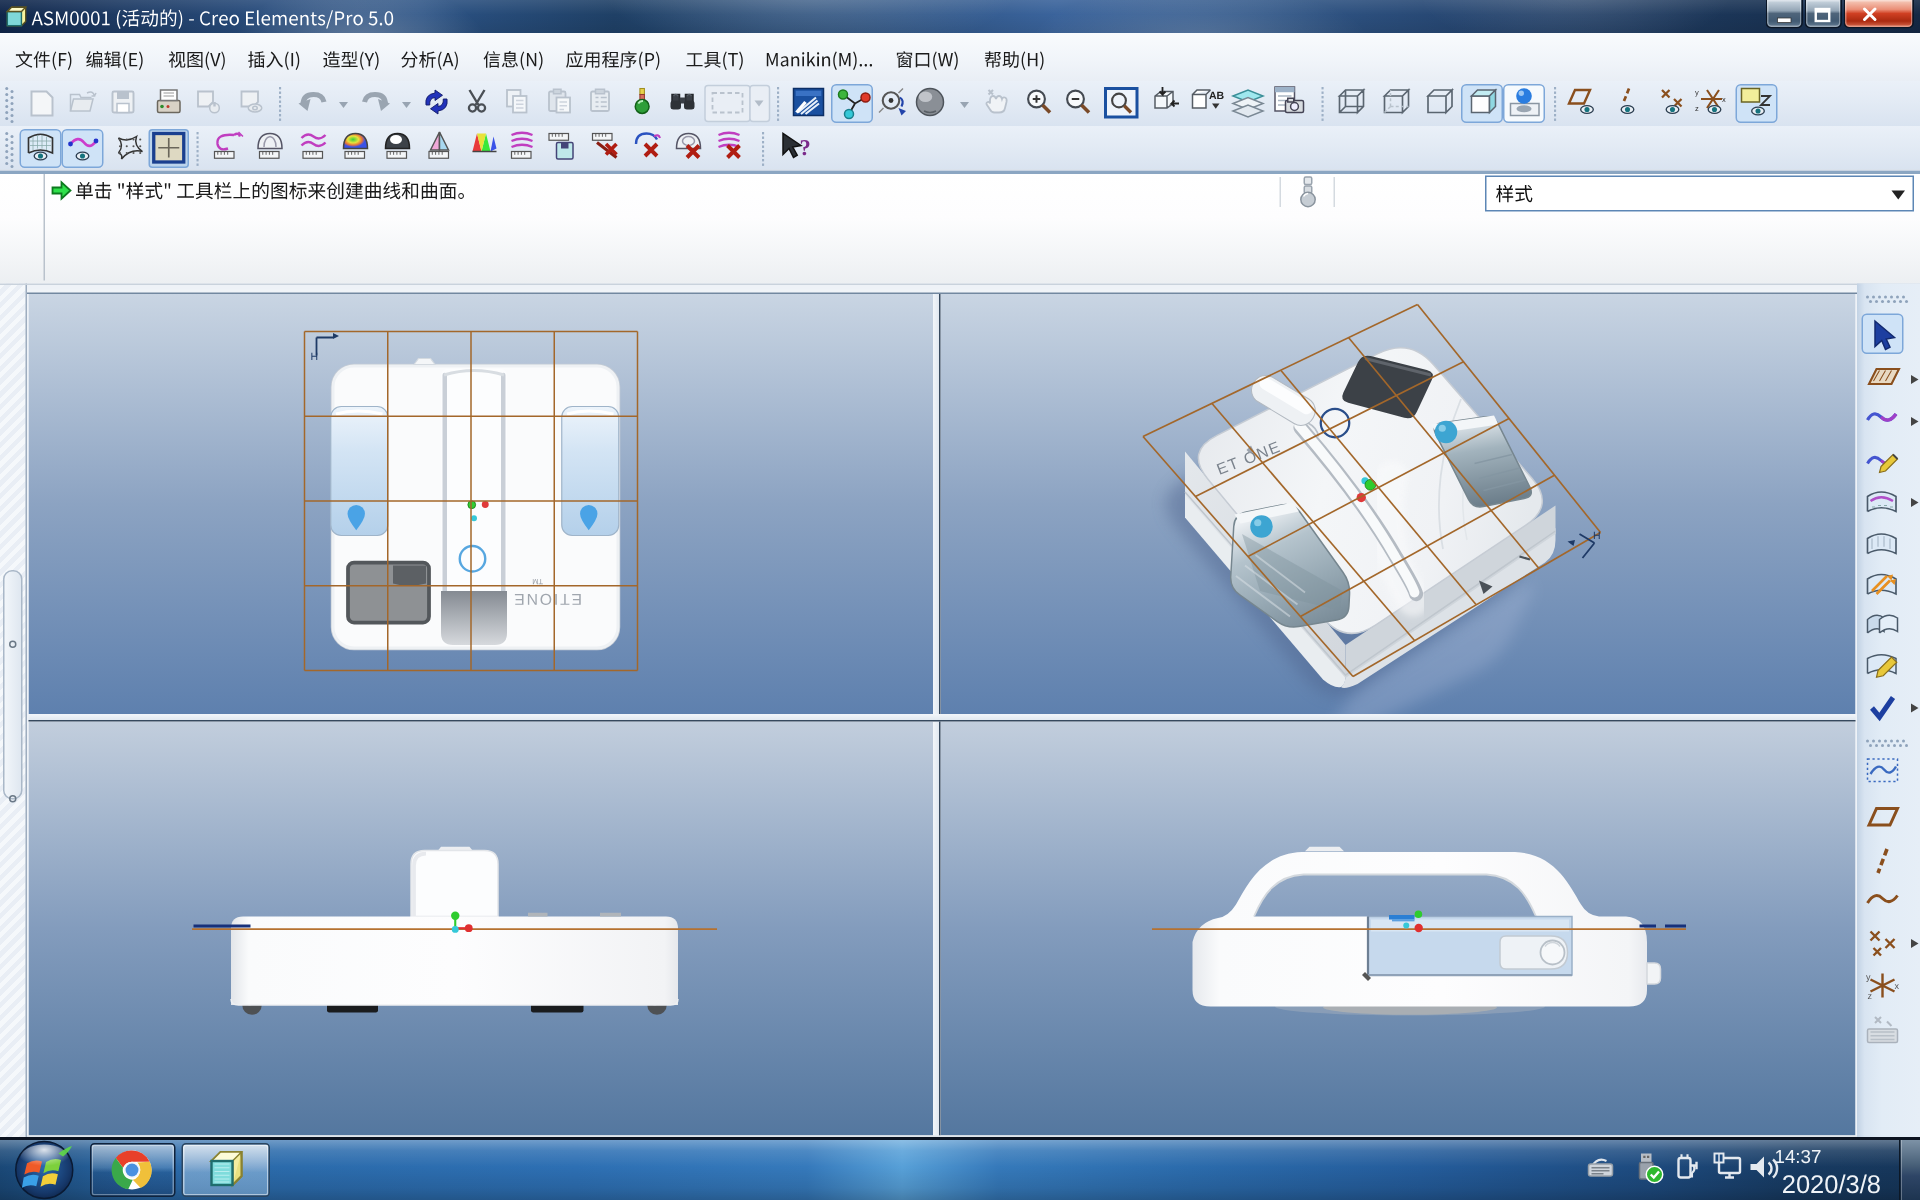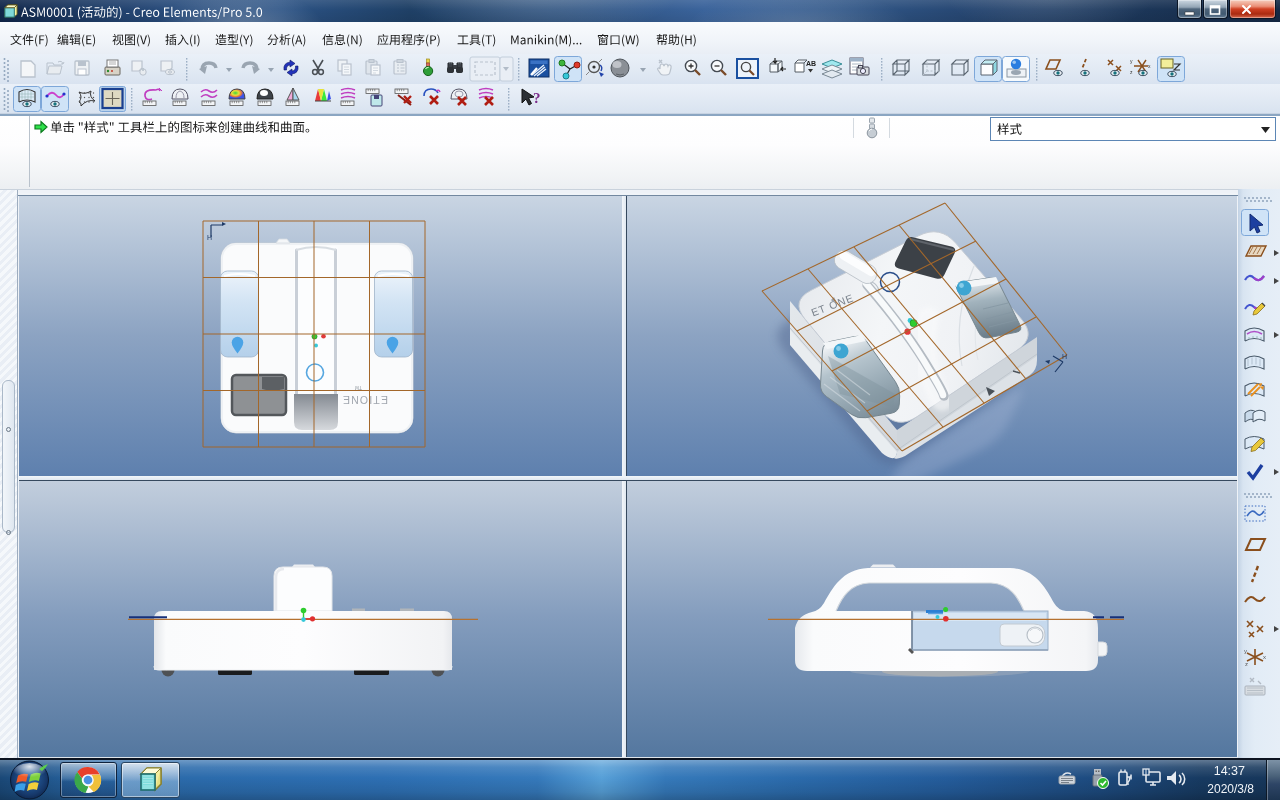--- a/index.html
+++ b/index.html
@@ -954,16 +954,16 @@
 <rect x="4" y="4" width="14" height="10" rx="1"></rect>
 <path d="M8 17 h6 M11 14 v3"></path>
 <rect x="1" y="1" width="6" height="6" fill="#1d4a7e" stroke="#e4e9ef" stroke-width="1.3"></rect>
 <path d="M4 1 V7" stroke-width="1"></path>
 </g>
 <g transform="translate(108,0)">
 <path d="M1 8 h4 l5 -5 v14 l-5 -5 h-4 z" fill="#e4e9ef"></path>
 <path d="M13 7 a5 5 0 0 1 0 8 M16 5 a8 8 0 0 1 0 12" stroke="#e4e9ef" stroke-width="1.6" fill="none"></path>
 </g>
 </svg>
-<div class="abs" style="left:1183px;top:765px;width:62px;height:13px;color:#f0f4f8;font-size:12.5px;text-align:right;line-height:13px">14:37</div>
-<div class="abs" style="left:1180px;top:783px;width:74px;height:13px;color:#f0f4f8;font-size:12px;text-align:right;line-height:13px">2020/3/8</div>
+<div class="abs" style="left:1183px;top:765px;width:62px;height:13px;color:#f0f4f8;font-size:12.5px;text-align:left;line-height:13px">14:37</div>
+<div class="abs" style="left:1180px;top:783px;width:74px;height:13px;color:#f0f4f8;font-size:17px;text-align:right;line-height:13px">2020/3/8</div>
 <div class="abs" style="left:1266px;top:760px;width:14px;height:40px;border-left:1px solid #0c1826;
 background:linear-gradient(180deg,#7d92a6 0%,#4a627a 40%,#2e4566 60%,#1d3450 100%);box-shadow:inset 1px 0 0 rgba(255,255,255,.3)"></div>
 </div>
 </body></html>

